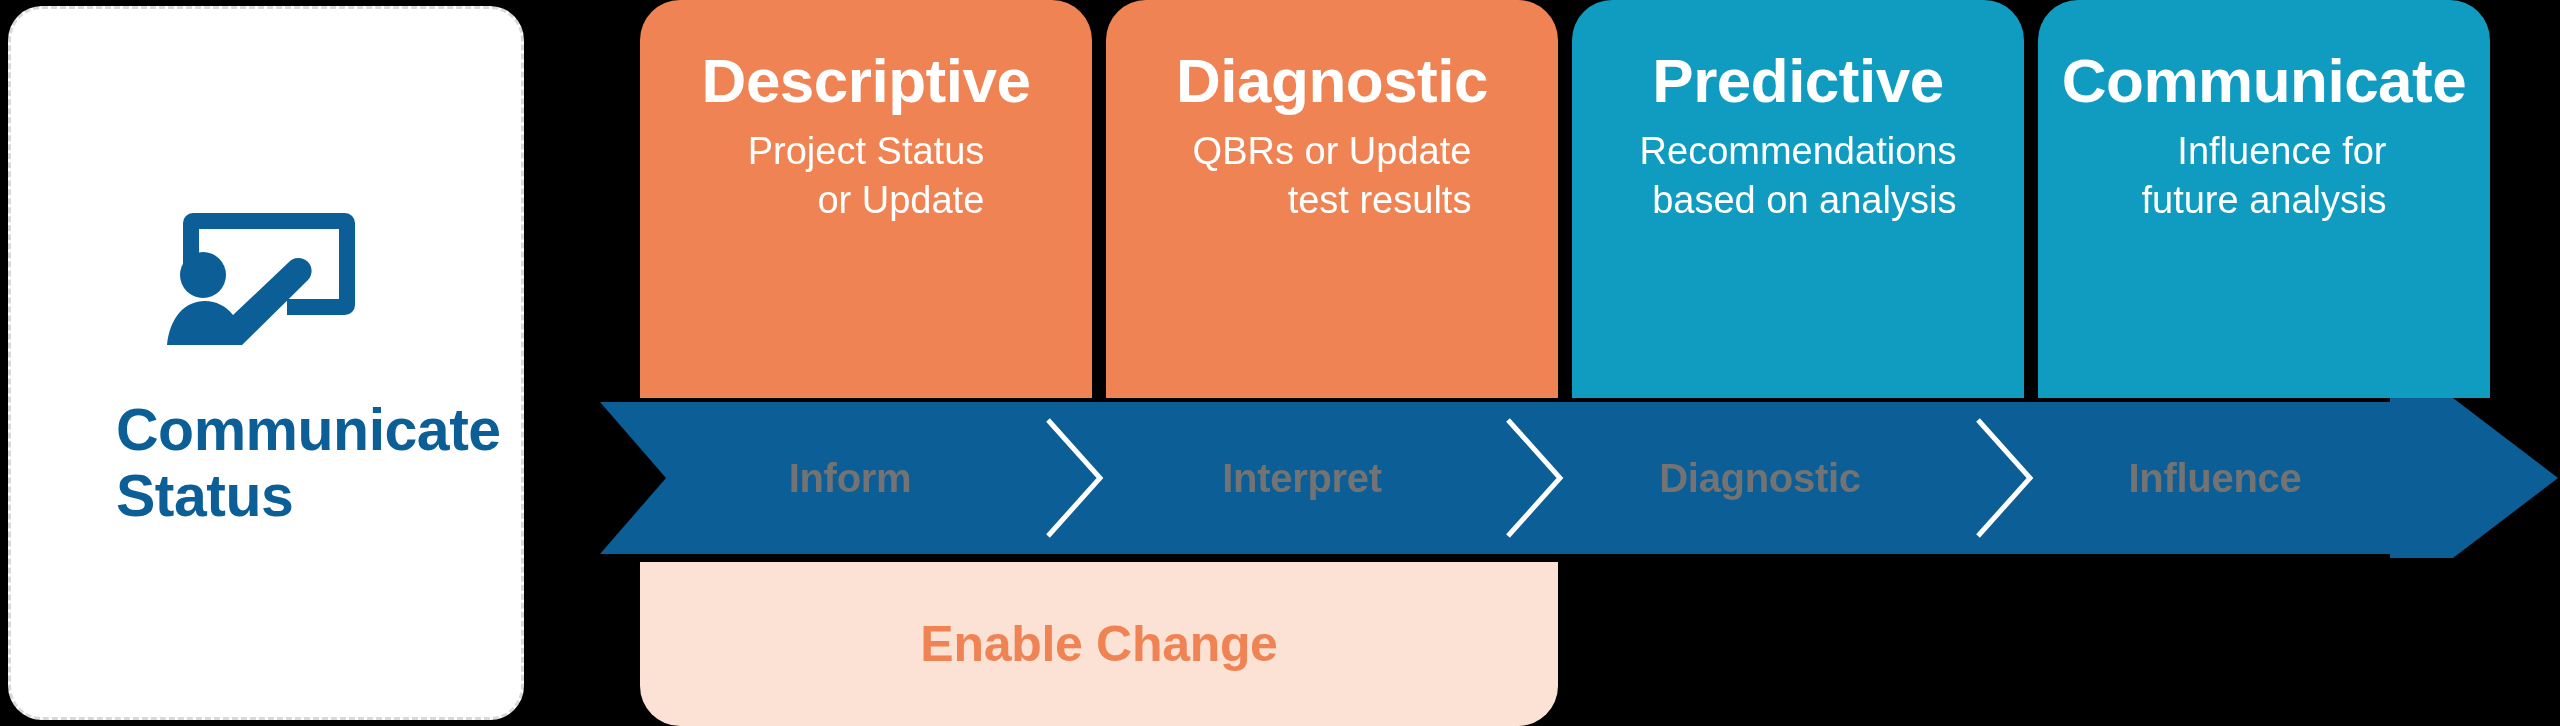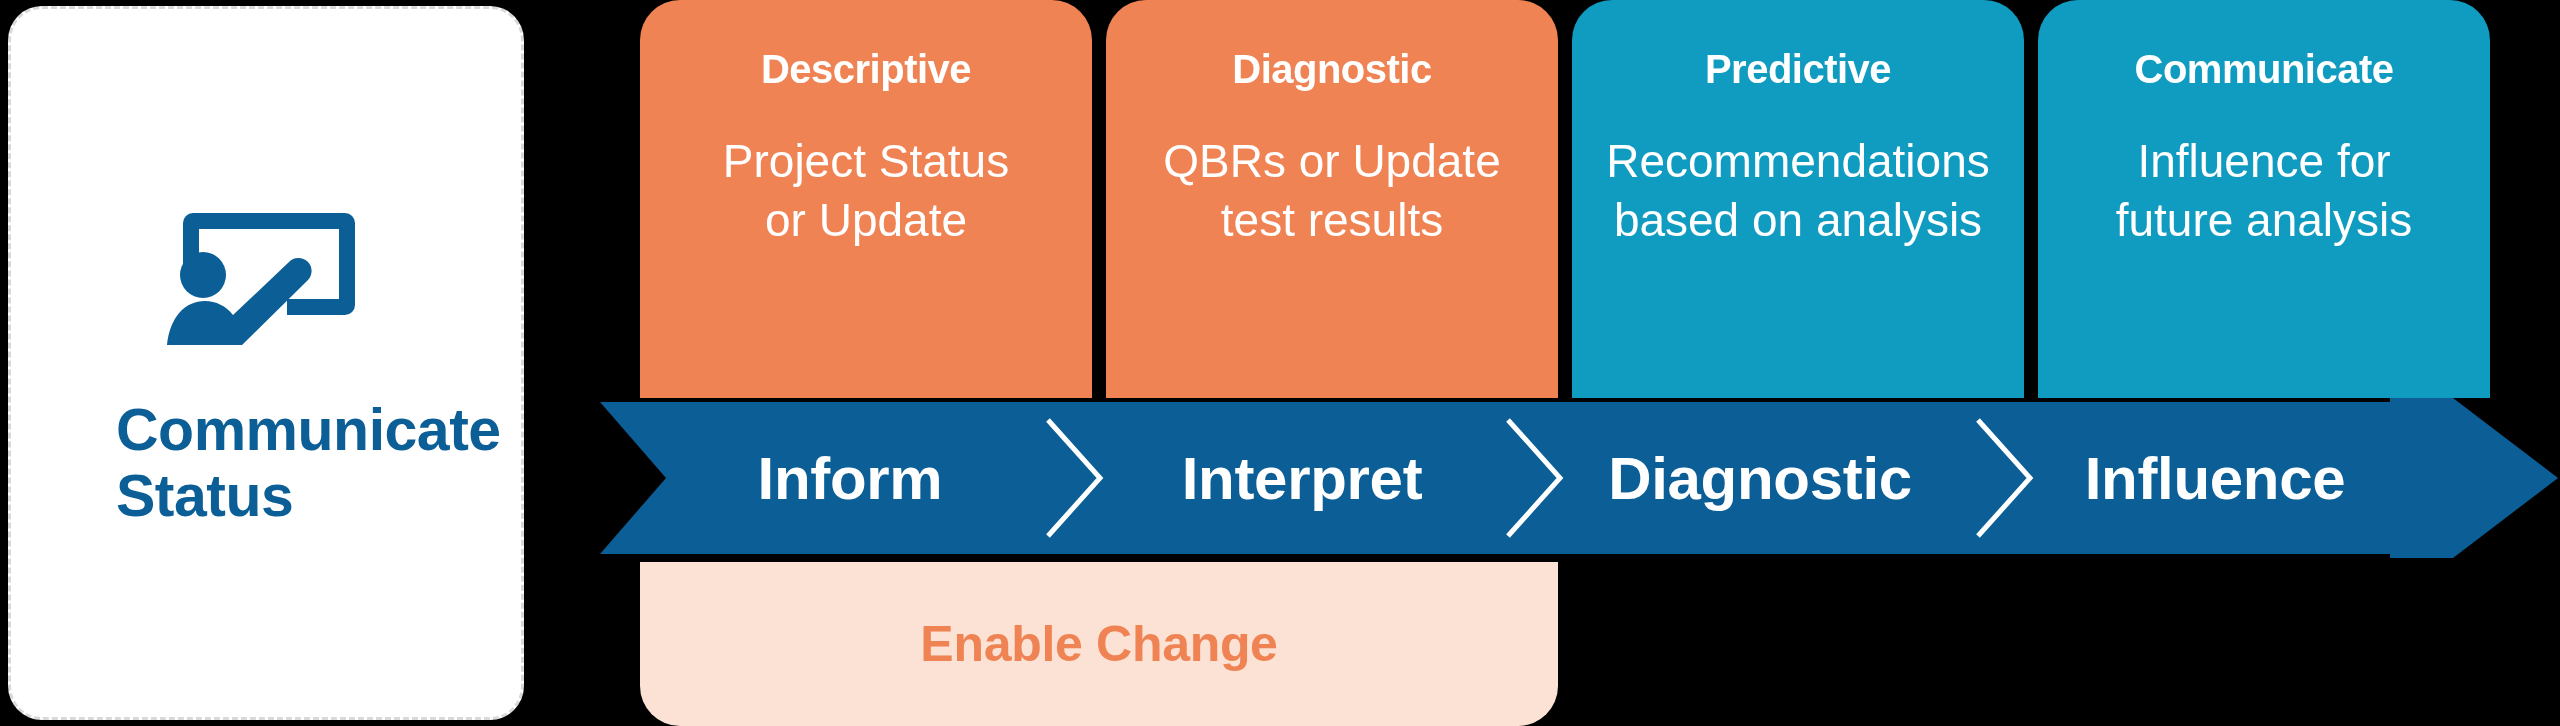--- a/index.html
+++ b/index.html
@@ -22,37 +22,37 @@
   }
 
   
   .cards-row{position:absolute;left:640px;top:0;width:1840px;height:398px;}
   .card{
     position:absolute;top:0;height:398px;
     border-radius:40px 40px 0 0;
     display:flex;flex-direction:column;align-items:center;
     color:#ffffff;text-align:center;box-sizing:border-box;padding-top:48px;
   }
-  .card-title{font-size:40px;font-weight:bold;letter-spacing:-0.5px;line-height:1.05;}
-  .card-sub{font-size:46px;font-weight:400;line-height:1.28;margin-top:42px;
-            padding:0 16px;}
+  .card-title{font-size:62px;font-weight:bold;letter-spacing:-0.5px;line-height:1.05;}
+  .card-sub{font-size:38px;font-weight:400;line-height:1.28;margin-top:14px;
+            padding:0 16px;text-align:right;}
 
   .card.c0{left:0px;     width:452px; background:#F08354;}
   .card.c1{left:466px;   width:452px; background:#F08354;}
   .card.c2{left:932px;   width:452px; background:#109BC0;}
   .card.c3{left:1398px;  width:452px; background:#109BC0;}
 
   
   .band-wrap{position:absolute;left:600px;top:398px;width:1960px;height:160px;}
   .band-svg{position:absolute;left:0;top:0;width:1960px;height:160px;}
   .band-labels{position:absolute;left:0;top:0;width:1960px;height:160px;}
   .band-label{
     position:absolute;top:0;height:160px;
     display:flex;align-items:center;justify-content:center;
-    color:#ffffff;font-size:60px;font-weight:bold;letter-spacing:-0.3px;
+    color:#737373;font-size:40px;font-weight:bold;letter-spacing:-0.3px;
   }
   .band-label.b0{left:40px;   width:420px;}
   .band-label.b1{left:482px;  width:440px;}
   .band-label.b2{left:930px;  width:460px;}
   .band-label.b3{left:1400px; width:430px;}
 
   
   .banners{position:absolute;left:640px;top:562px;width:1840px;height:164px;padding-left:8px;}
   .banner{
     position:absolute;top:0;height:164px;border-radius:0 0 40px 40px;

